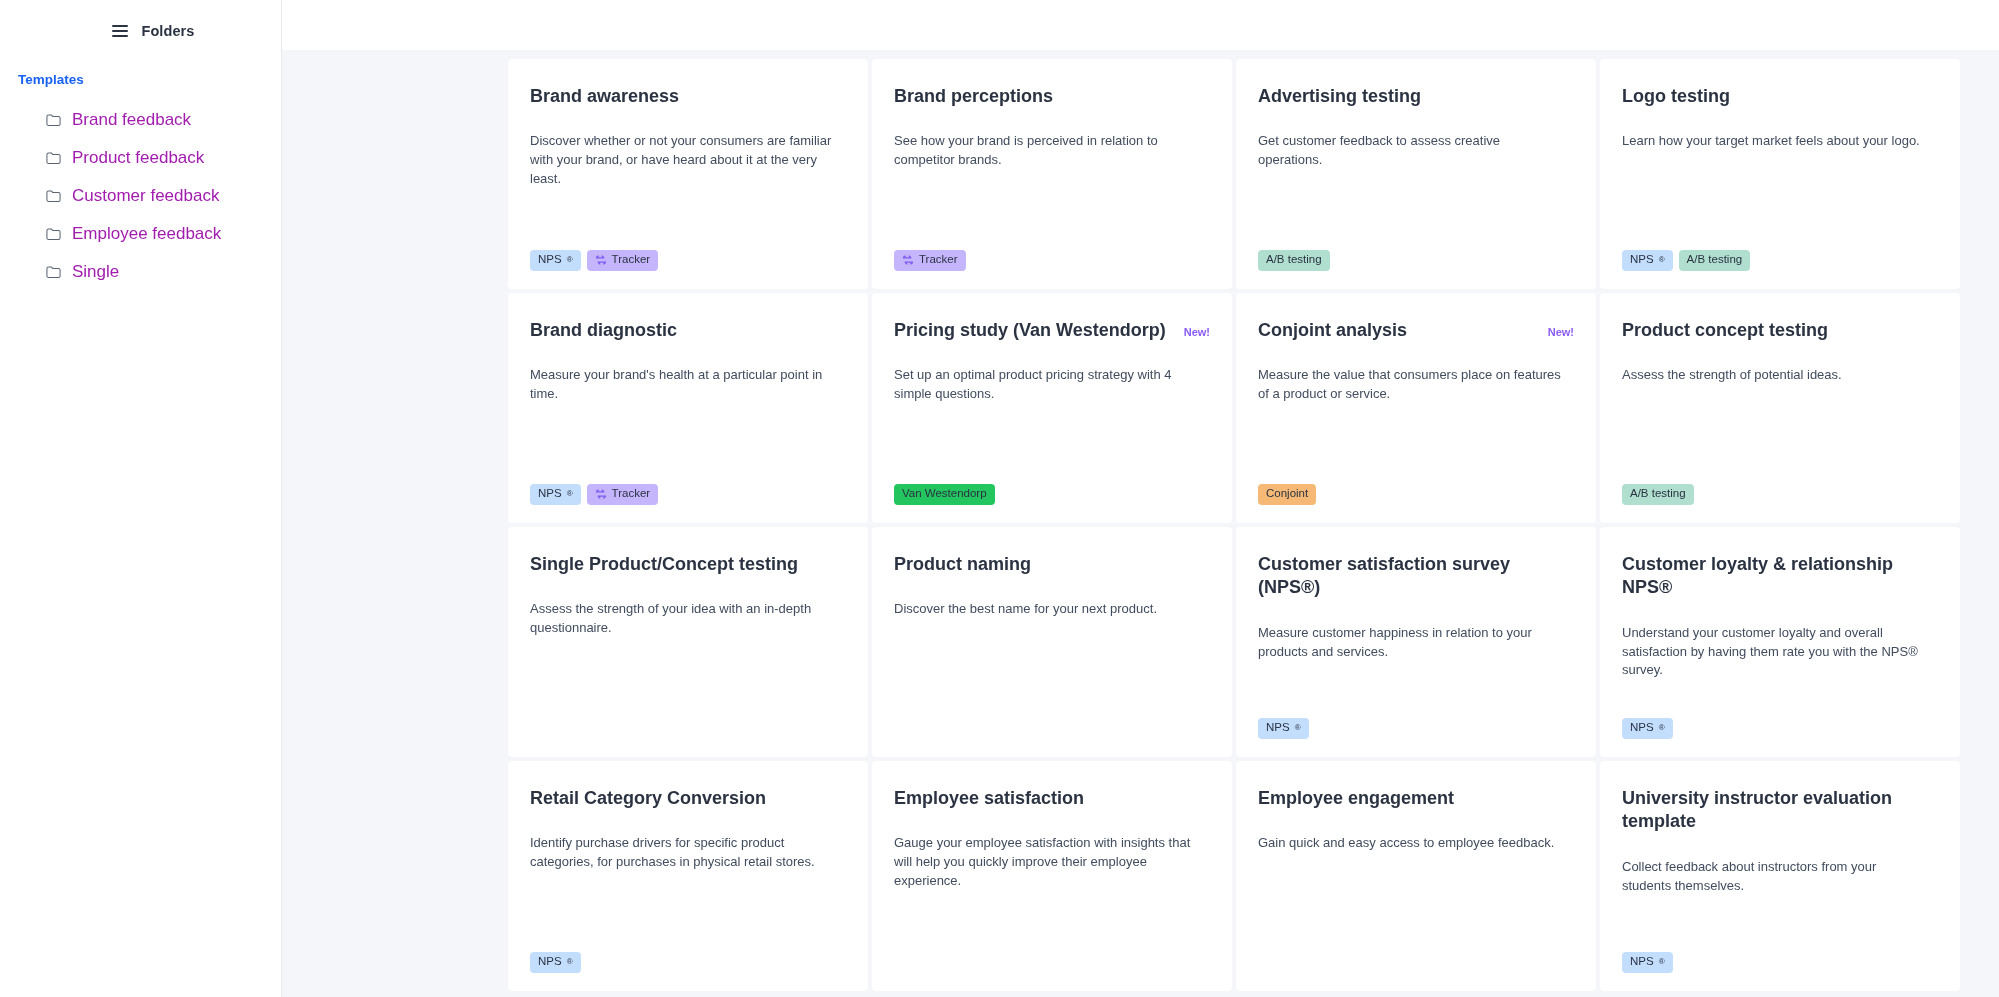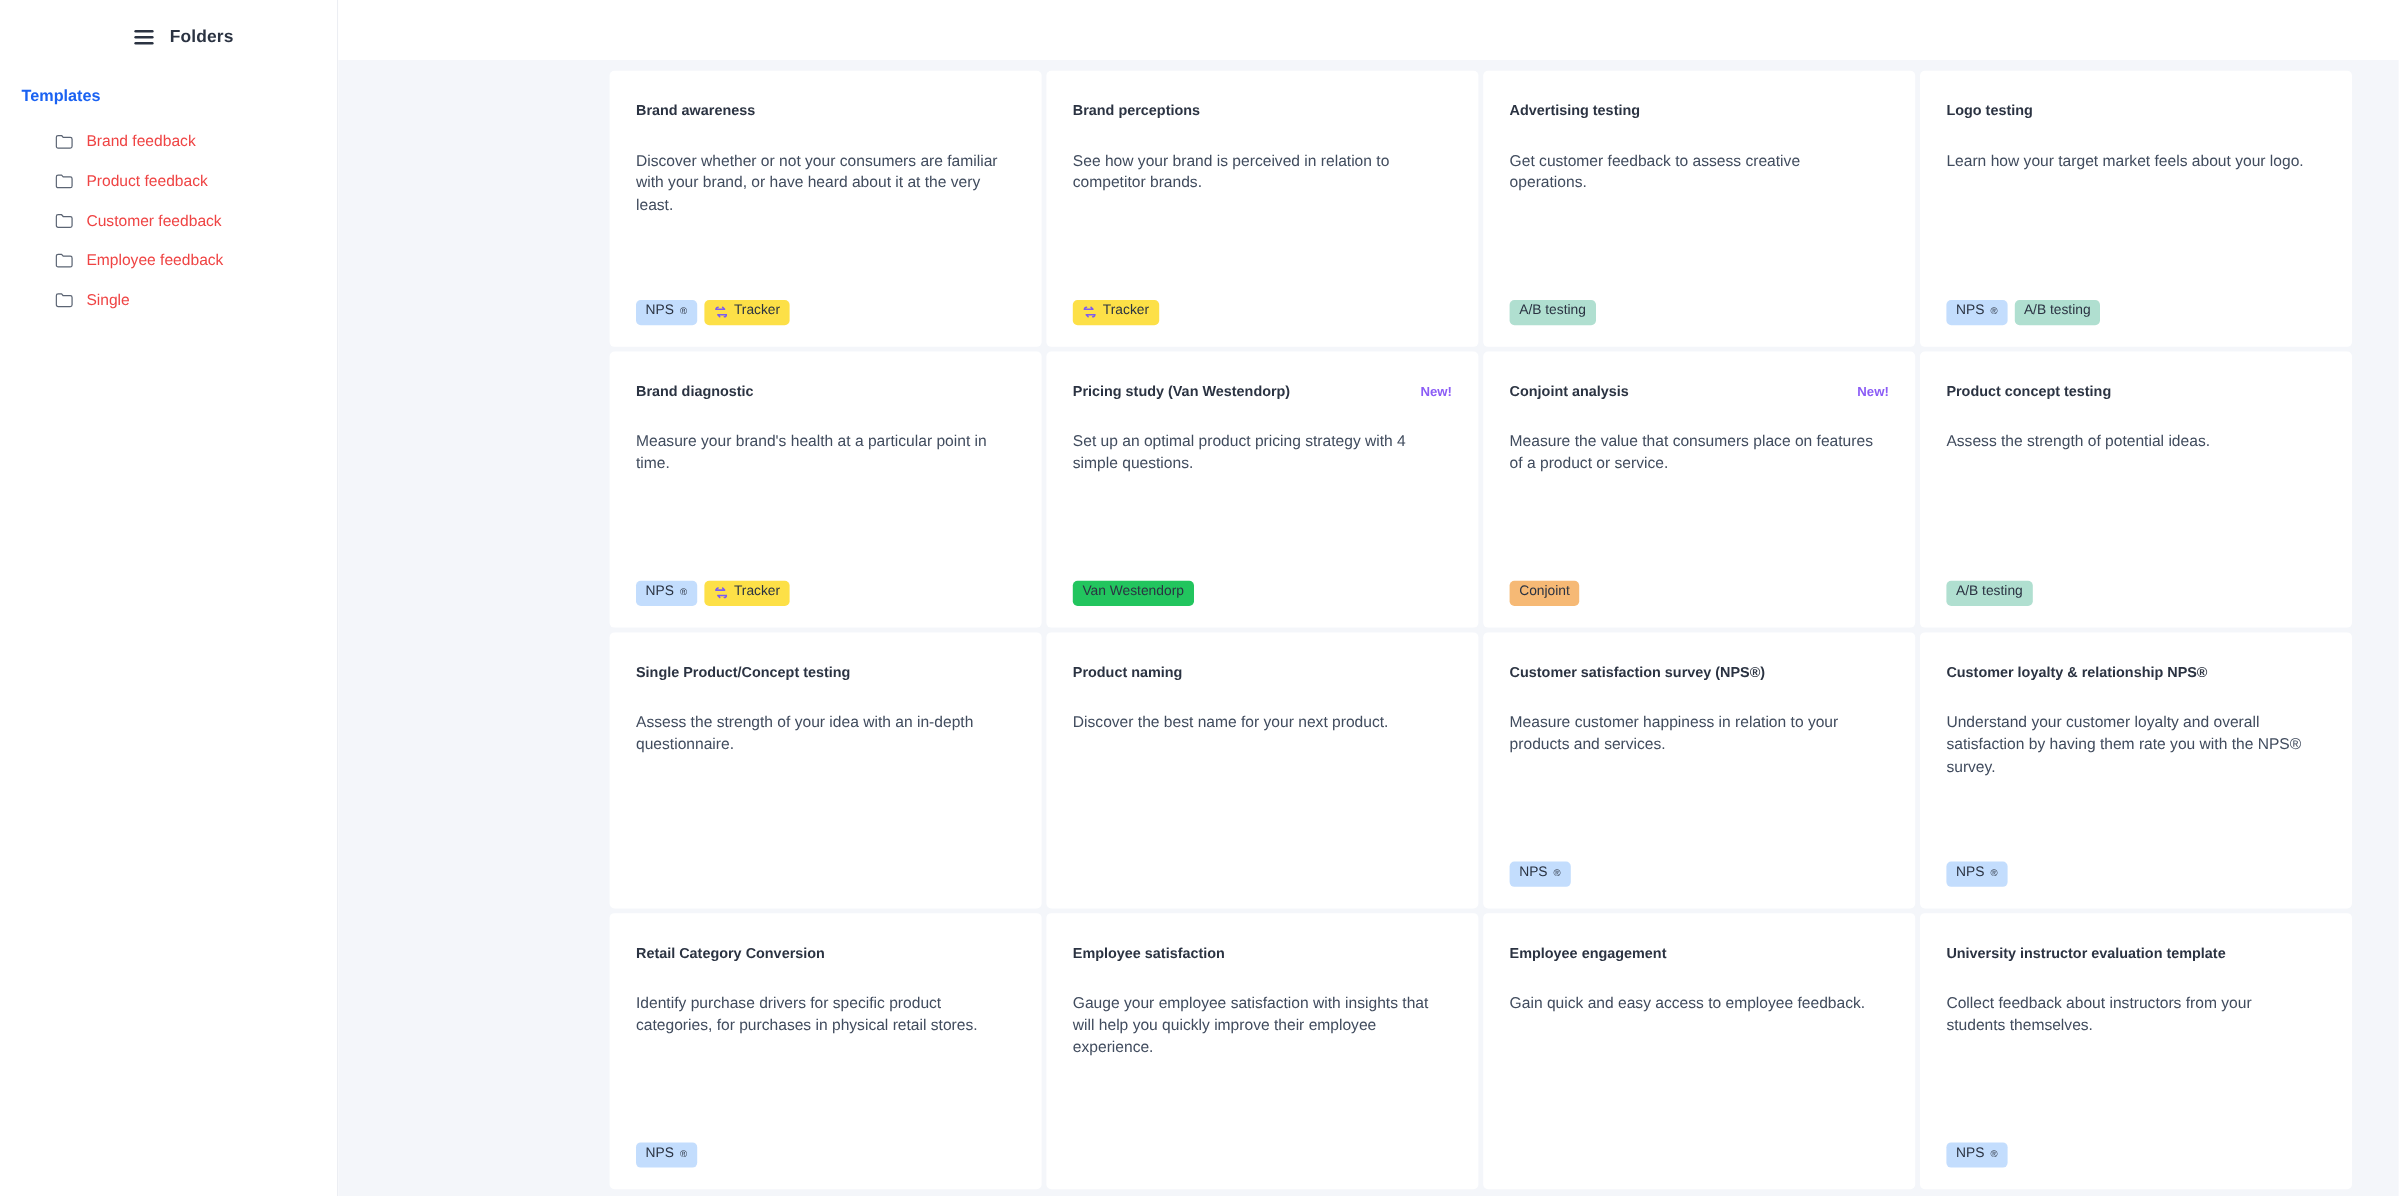--- a/index.html
+++ b/index.html
@@ -30,21 +30,21 @@
     font-size: 14.5px; font-weight: bold; color: #2b3342; letter-spacing: .1px;
   }
   .sidebar-section-title {
     margin: 24px 0 14px 18px;
     font-size: 13.5px; font-weight: bold; color: #1a62f2;
   }
   .folder-list { list-style: none; }
   .folder-item {
     display: flex; align-items: center; gap: 11px;
     padding: 9px 0 9px 46px;
-    font-size: 13px; color: #ef4444;
+    font-size: 17px; color: #a21caf;
     cursor: pointer;
   }
   .folder-icon { width: 15px; height: 14px; flex: none; display:block; }
 
   
   .main { flex: 1; height: 997px; background: #ffffff; display: flex; flex-direction: column; }
   .topbar { height: 50px; background: #ffffff; flex: none; }
   .content-area {
     flex: 1; background: #f4f6fa;
     padding: 9px 0 0 0;
@@ -62,21 +62,21 @@
     height: 230px;
     padding: 26px 22px 18px 22px;
     display: flex; flex-direction: column;
     cursor: pointer;
     position: relative;
   }
   .card-head {
     display: flex; align-items: baseline; justify-content: space-between; gap: 8px;
   }
   .card-title {
-    font-size: 12px; font-weight: bold; color: #2b3342; line-height: 1.3;
+    font-size: 18px; font-weight: bold; color: #2b3342; line-height: 1.3;
   }
   .card-new {
     font-size: 11px; font-weight: bold; color: #8b5cf6; white-space: nowrap; flex: none;
   }
   .card-desc {
     margin-top: 24px;
     font-size: 13px; line-height: 1.45; color: #414c5e;
     max-width: 305px;
   }
   .card-tags {
@@ -85,21 +85,21 @@
     min-height: 22px;
   }
   .tag {
     display: inline-flex; align-items: center; gap: 5px;
     height: 21px; padding: 0 8px;
     border-radius: 4px;
     font-size: 11.5px; line-height: 1;
     white-space: nowrap;
   }
   .tag-nps      { background: #c3ddfd; color: #2b3342; }
-  .tag-tracker  { background: #fde047; color: #2b3342; }
+  .tag-tracker  { background: #c4b5fd; color: #2b3342; }
   .tag-ab       { background: #b0dfd0; color: #2b3342; }
   .tag-vw       { background: #22c55e; color: #2b3342; text-align: center; }
   .tag-conjoint { background: #f6b975; color: #2b3342; }
   .tag sup { font-size: 8px; vertical-align: super; line-height: 0; }
   .tracker-icon { width: 12px; height: 12px; flex: none; display: block; }
 </style>
 </head>
 <body>
 
 <div class="app">

